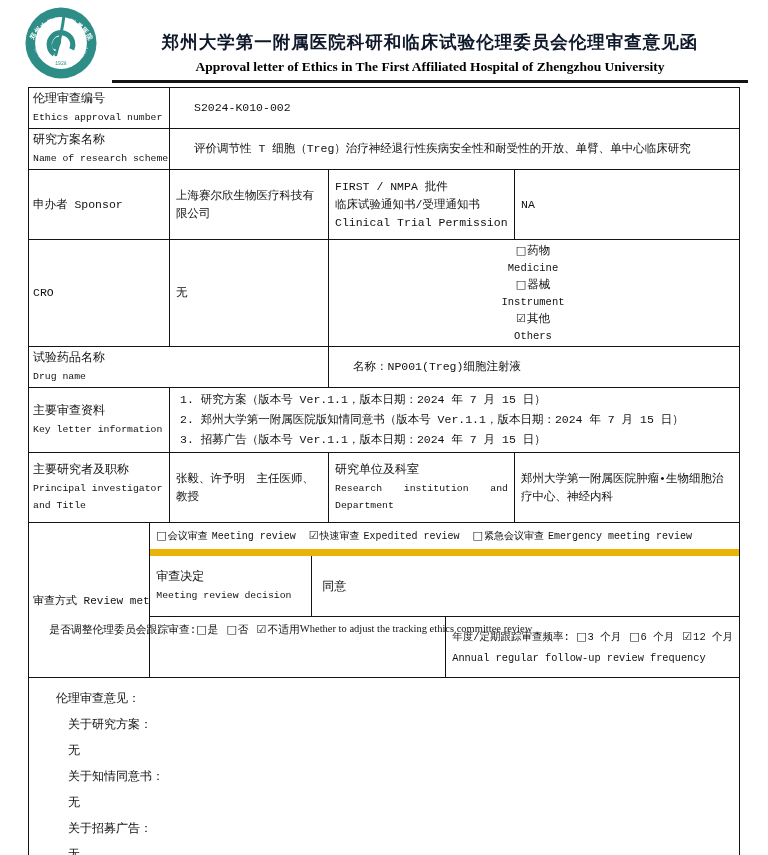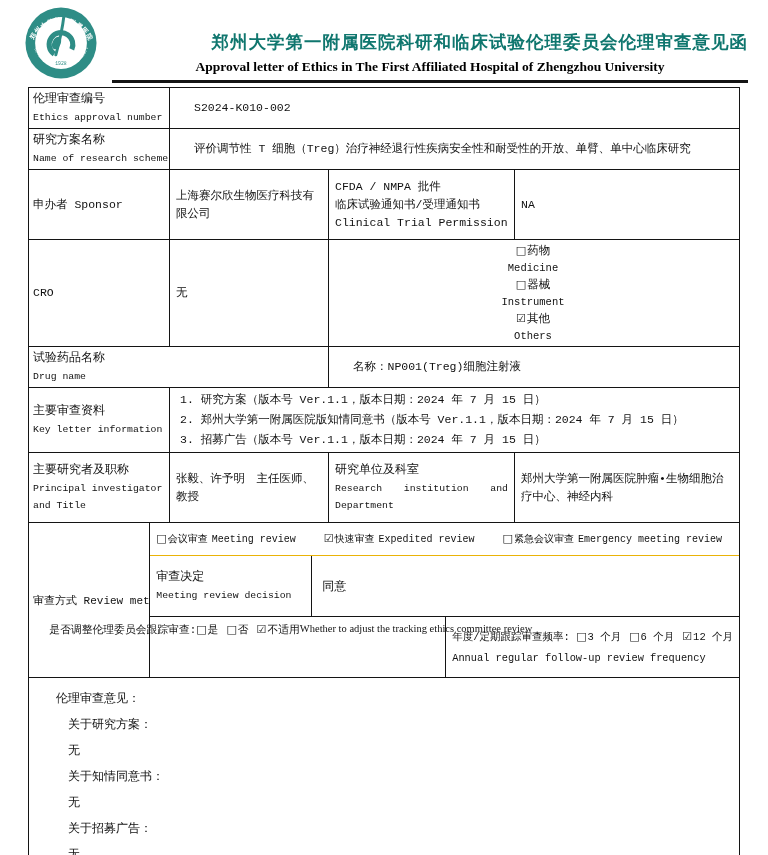--- a/index.html
+++ b/index.html
@@ -7,21 +7,21 @@
   .page {
     position:relative; width:768px; height:855px; background:#ffffff;
     font-family:"Liberation Mono","DejaVu Sans Mono",monospace;
     color:#111; overflow:hidden;
   }
   
   .logo-wrap { position:absolute; left:24px; top:6px; width:74px; height:74px; }
   .titles { position:absolute; left:112px; top:30px; width:636px; text-align:center; }
   .title-zh {
     font-family:"Liberation Sans","DejaVu Sans",sans-serif;
-    font-weight:bold; font-size:17.5px; letter-spacing:1px; color:#0f766e;text-align:right;
+    font-weight:bold; font-size:17.5px; letter-spacing:1px; color:#0f172a;
   }
   .title-en {
     font-family:"Liberation Serif","DejaVu Serif",serif;
     font-weight:bold; font-size:13.5px; margin-top:5px; color:#000;
   }
   .header-rule { position:absolute; left:112px; top:80px; width:636px; height:3px; background:#141414; }
 
   
   .tbl {
     position:absolute; left:28px; top:87px; width:712px;
@@ -51,21 +51,21 @@
   
   .opt-row { flex-direction:column; display:flex; align-items:center; justify-content:center; padding:2px 12px 2px 10px; }
   .opt-col { display:flex; flex-direction:column; align-items:center; }
   .opt-zh { font-size:11.5px; line-height:18px; white-space:nowrap; }
   .opt-en { font-size:10.5px; line-height:16px; white-space:nowrap; }
 
   
   .r8 { min-height:155px; }
   .rm-label { width:142px; font-size:11px; white-space:nowrap; padding-left:4px; }
   .rm-right { flex:1; display:flex; flex-direction:column; border-left:1px solid #141414; }
-  .rm-a { height:33px; border-bottom:1px solid #eab308; display:flex; align-items:center; gap:28px; padding:0 6px; font-size:10px; white-space:nowrap; overflow:hidden; }
+  .rm-a { height:33px; border-bottom:7px solid #eab308; display:flex; align-items:center; gap:13px; padding:0 6px; font-size:10px; white-space:nowrap; overflow:hidden; }
   .rm-a .en { margin-left:4px; }
   .rm-b { height:61px; border-bottom:1px solid #141414; display:flex; }
   .rm-b-left { width:161px; display:flex; flex-direction:column; justify-content:center; padding:2px 6px; }
   .rm-b-right { flex:1; border-left:1px solid #141414; display:flex; align-items:center; padding:2px 10px; font-size:12px; }
   .rm-c { flex:1; display:flex; }
   .rm-c-left { width:281px; display:flex; flex-direction:row; justify-content:center; padding:2px 6px; }
   .rm-c-right { flex:1; border-left:1px solid #141414; display:flex; flex-direction:column; justify-content:center; padding:2px 6px;margin-left:14px; }
   .track-line { font-size:10.8px; line-height:22px; white-space:nowrap; }
   .serif-en { font-family:"Liberation Serif","DejaVu Serif",serif; font-size:10.5px; line-height:20px; white-space:nowrap; }
   .mono-en { font-size:10.3px; line-height:20px; white-space:nowrap; }
@@ -123,21 +123,21 @@
         <div class="zh-label">研究方案名称</div>
         <div class="en-label">Name of research scheme</div>
       </div>
       <div class="td rest val">评价调节性 T 细胞（Treg）治疗神经退行性疾病安全性和耐受性的开放、单臂、单中心临床研究</div>
     </div>
 
     <div class="tr r3">
       <div class="td c1 val">申办者 Sponsor</div>
       <div class="td c2 val">上海赛尔欣生物医疗科技有限公司</div>
       <div class="td c3">
-        <div class="val nowrap">CFDA / NMPA 批件</div>
+        <div class="val nowrap">FIRST / NMPA 批件</div>
         <div class="val nowrap">临床试验通知书/受理通知书</div>
         <div class="val nowrap">Clinical Trial Permission</div>
       </div>
       <div class="td c4 val">NA</div>
     </div>
 
     <div class="tr r4">
       <div class="td c1 val">CRO</div>
       <div class="td c2 val">无</div>
       <div class="td c4 opt-row">

